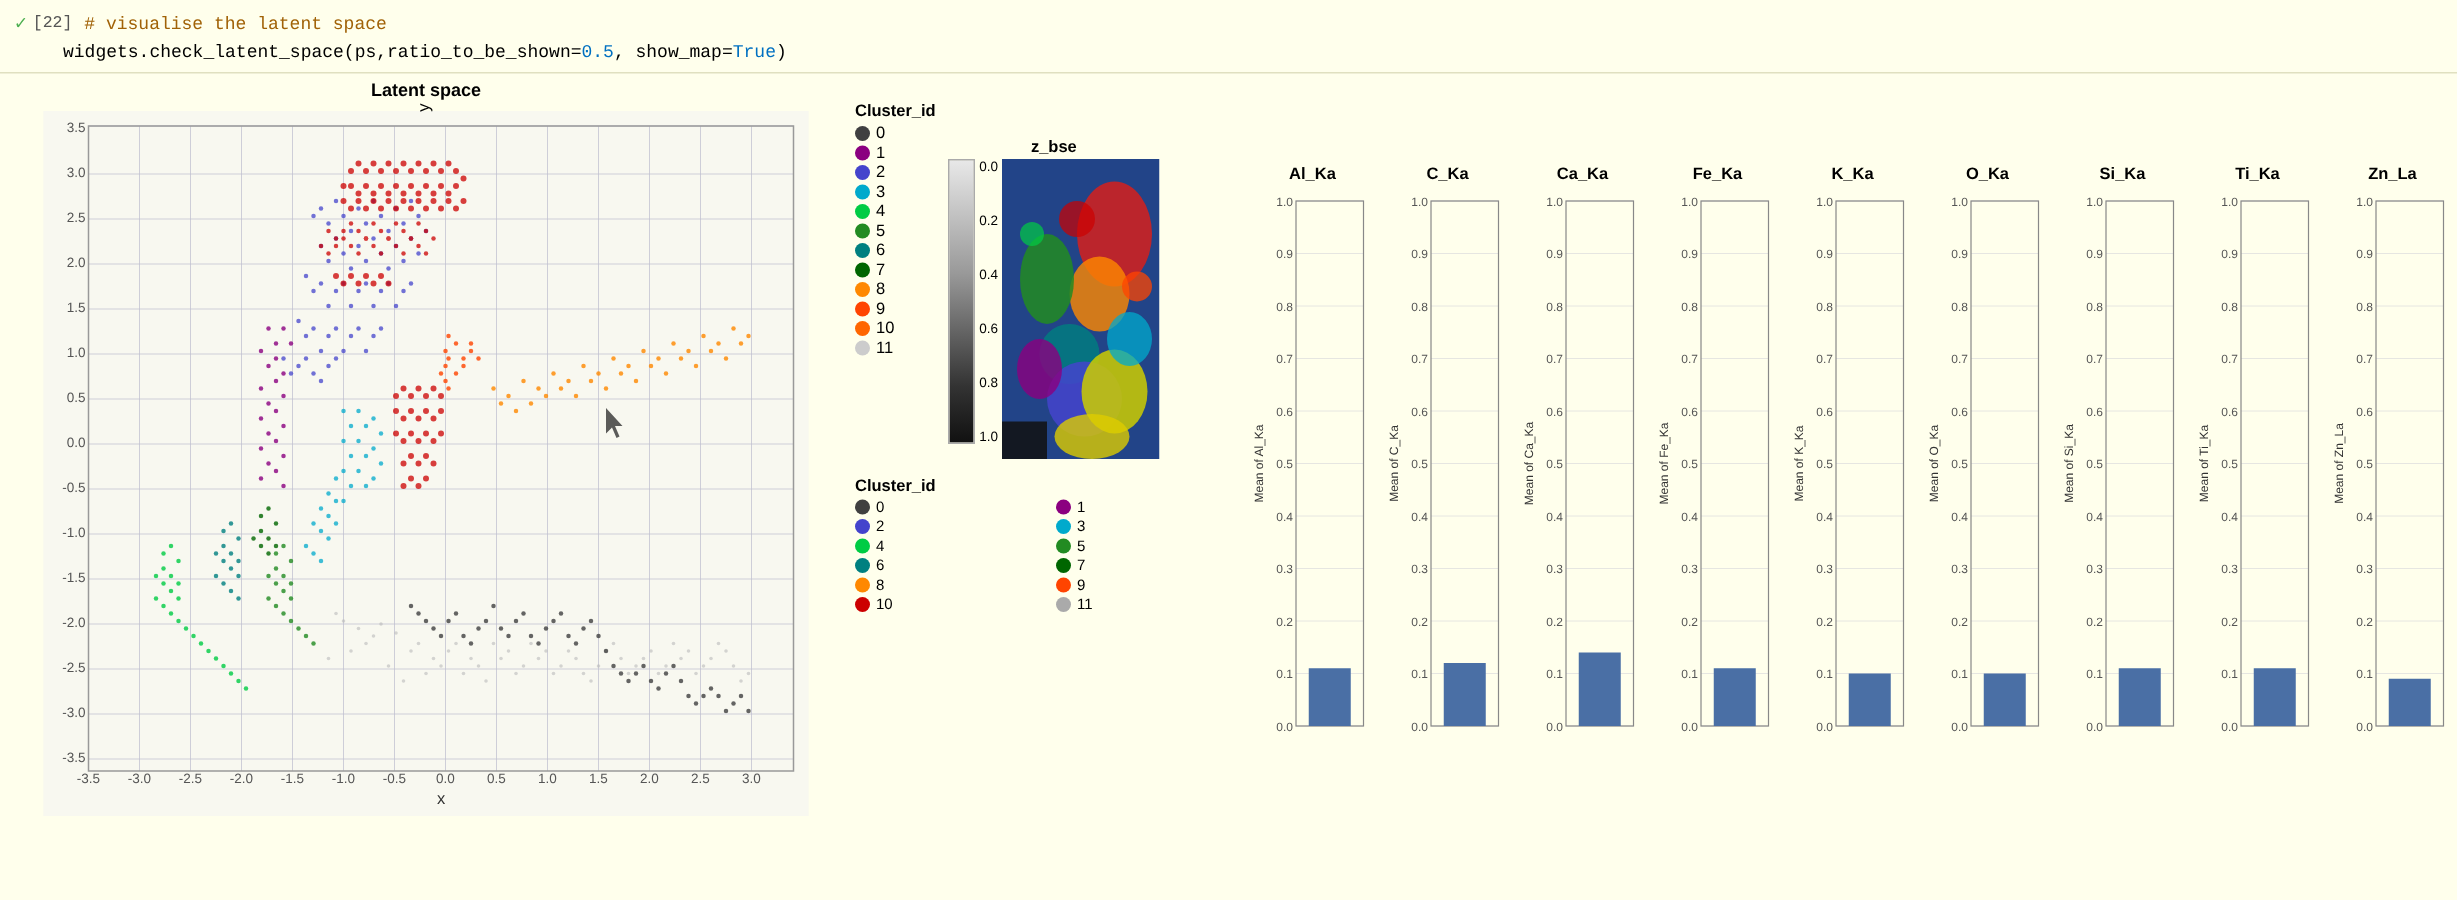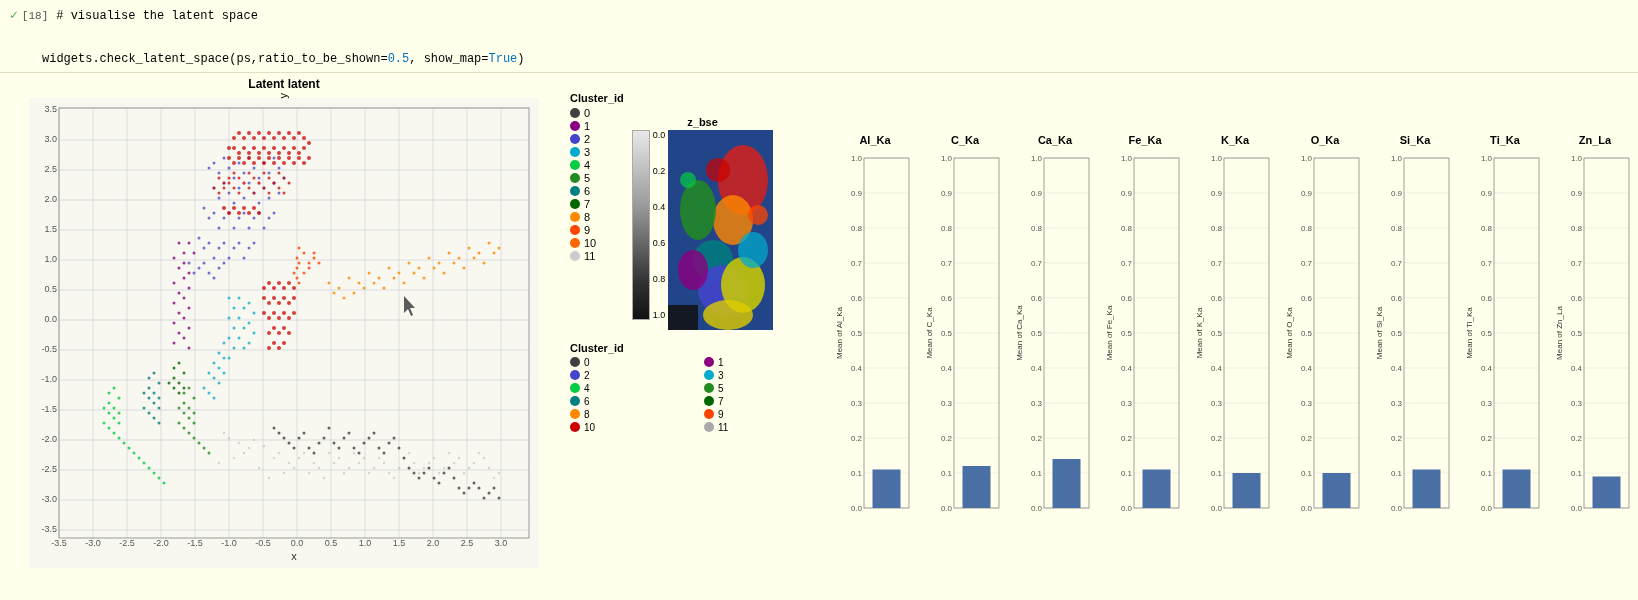--- a/index.html
+++ b/index.html
@@ -19,24 +19,24 @@
       border-bottom: 1px solid #e0e0c0;
       line-height: 1.5;
     }
     .code-line {
       display: flex;
       align-items: center;
       gap: 4px;
     }
     .cell-num { color: #555; font-size: 11px; margin-right: 4px; }
     .check-icon { color: #4caf50; font-size: 13px; }
-    .code-comment { color: #000000; text-align: center; }
+    .code-comment { color: #a16207; text-align: center; }
     .code-func { color: #000; }
     .code-value { color: #0070c1; }
-    .code-indent { padding-left: 32px; margin-top: 24px; }
+    .code-indent { padding-left: 32px; }
 
     
     #main-content {
       display: flex;
       flex-direction: row;
       width: 100%;
       height: 545px;
       padding: 4px 0 0 0;
     }
 
@@ -123,32 +123,32 @@
       height: 470px;
       background: #f8f8f0;
     }
   </style>
 </head>
 <body>
 
 <div id="code-bar">
   <div class="code-line">
     <span class="check-icon">✓</span>
-    <span class="cell-num">[18]</span>
+    <span class="cell-num">[22]</span>
     <span class="code-comment"># visualise the latent space</span>
   </div>
   <div class="code-line code-indent">
     <span class="code-func">widgets.check_latent_space(ps,ratio_to_be_shown=<span class="code-value">0.5</span>, show_map=<span class="code-value">True</span>)</span>
   </div>
 </div>
 
 <div id="main-content">
 
   <div id="scatter-section">
-    <div id="scatter-title">Latent latent</div>
+    <div id="scatter-title">Latent space</div>
     <div style="display:flex; flex-direction:column; align-items:center;">
 
       <div style="writing-mode:vertical-rl; transform:rotate(180deg); font-family:sans-serif; font-size:11px; margin-right:2px;">y</div>
       <svg id="scatter-svg" viewBox="0 0 510 470" xmlns="http://www.w3.org/2000/svg">
 
         <rect width="510" height="470" fill="#f8f8f0"></rect>
 
         <line x1="30" y1="10" x2="30" y2="440" stroke="#c0c0d0" stroke-width="0.5"></line>
         <line x1="64" y1="10" x2="64" y2="440" stroke="#c0c0d0" stroke-width="0.5"></line>
         <line x1="98" y1="10" x2="98" y2="440" stroke="#c0c0d0" stroke-width="0.5"></line>

